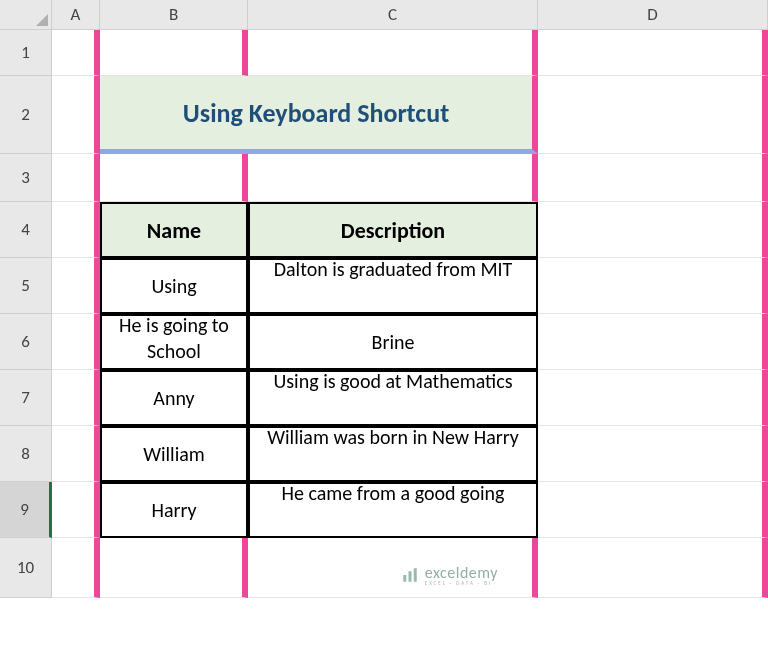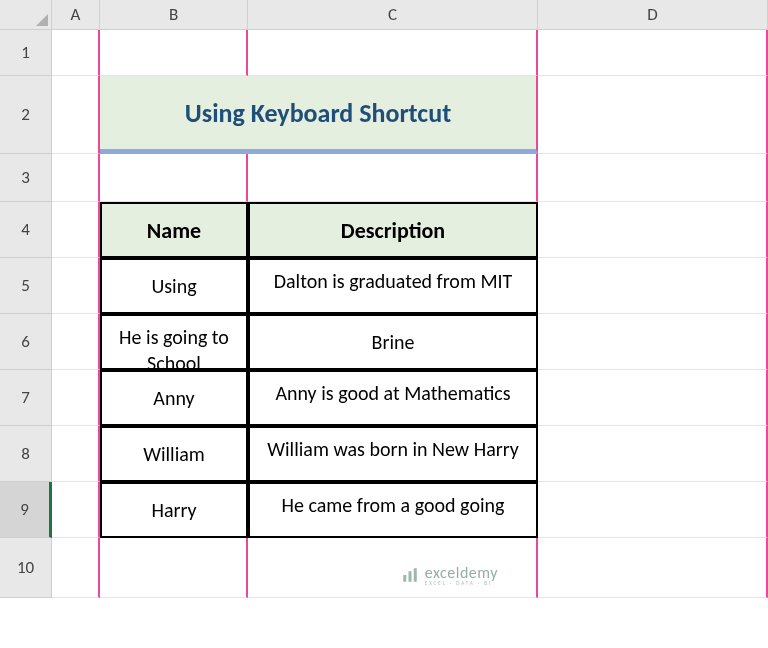--- a/index.html
+++ b/index.html
@@ -56,21 +56,21 @@
       align-items: center;
       justify-content: center;
       font-size: 17px;
       color: #444;
     }
     .row-header.active {
       background: #d5d5d5;
       border-right: 3px solid #217346;
     }
     .cell {
-      border-right: 2px solid #ec4899;
+      border-right: 6px solid #ec4899;
       border-bottom: 1px solid #e4e4e4;
       display: flex;
       align-items: center;
       justify-content: center;
       overflow: hidden;
       position: relative;
     }
     .title-cell {
       background: #e5efe0;
       font-size: 26px;
@@ -95,21 +95,21 @@
       line-height: 1.3;
     }
     .table-cell.desc {
       overflow: hidden;
       position: relative;
     }
     .desc-text {
       position: absolute;
       width: 100%;
       top: -4px;
-      padding: 12px 6px;
+      padding: 0 6px;
     }
     .watermark {
       position: absolute;
       bottom: 62px;
       right: 270px;
       display: flex;
       align-items: center;
       gap: 6px;
       opacity: 0.68;
     }
@@ -177,21 +177,21 @@
   <div class="cell table-cell desc">
       <div class="desc-text">He is going to School</div>
     </div>
   <div class="cell table-cell">Brine</div>
   <div class="cell"></div>
 
   <div class="row-header">7</div>
   <div class="cell"></div>
   <div class="cell table-cell">Anny</div>
   <div class="cell table-cell desc">
-      <div class="desc-text">Anny is good at Mathematics</div>
+      <div class="desc-text">Using is good at Mathematics</div>
     </div>
   <div class="cell"></div>
 
   <div class="row-header">8</div>
   <div class="cell"></div>
   <div class="cell table-cell">William</div>
   <div class="cell table-cell desc">
       <div class="desc-text">William was born in New Harry</div>
     </div>
   <div class="cell"></div>

